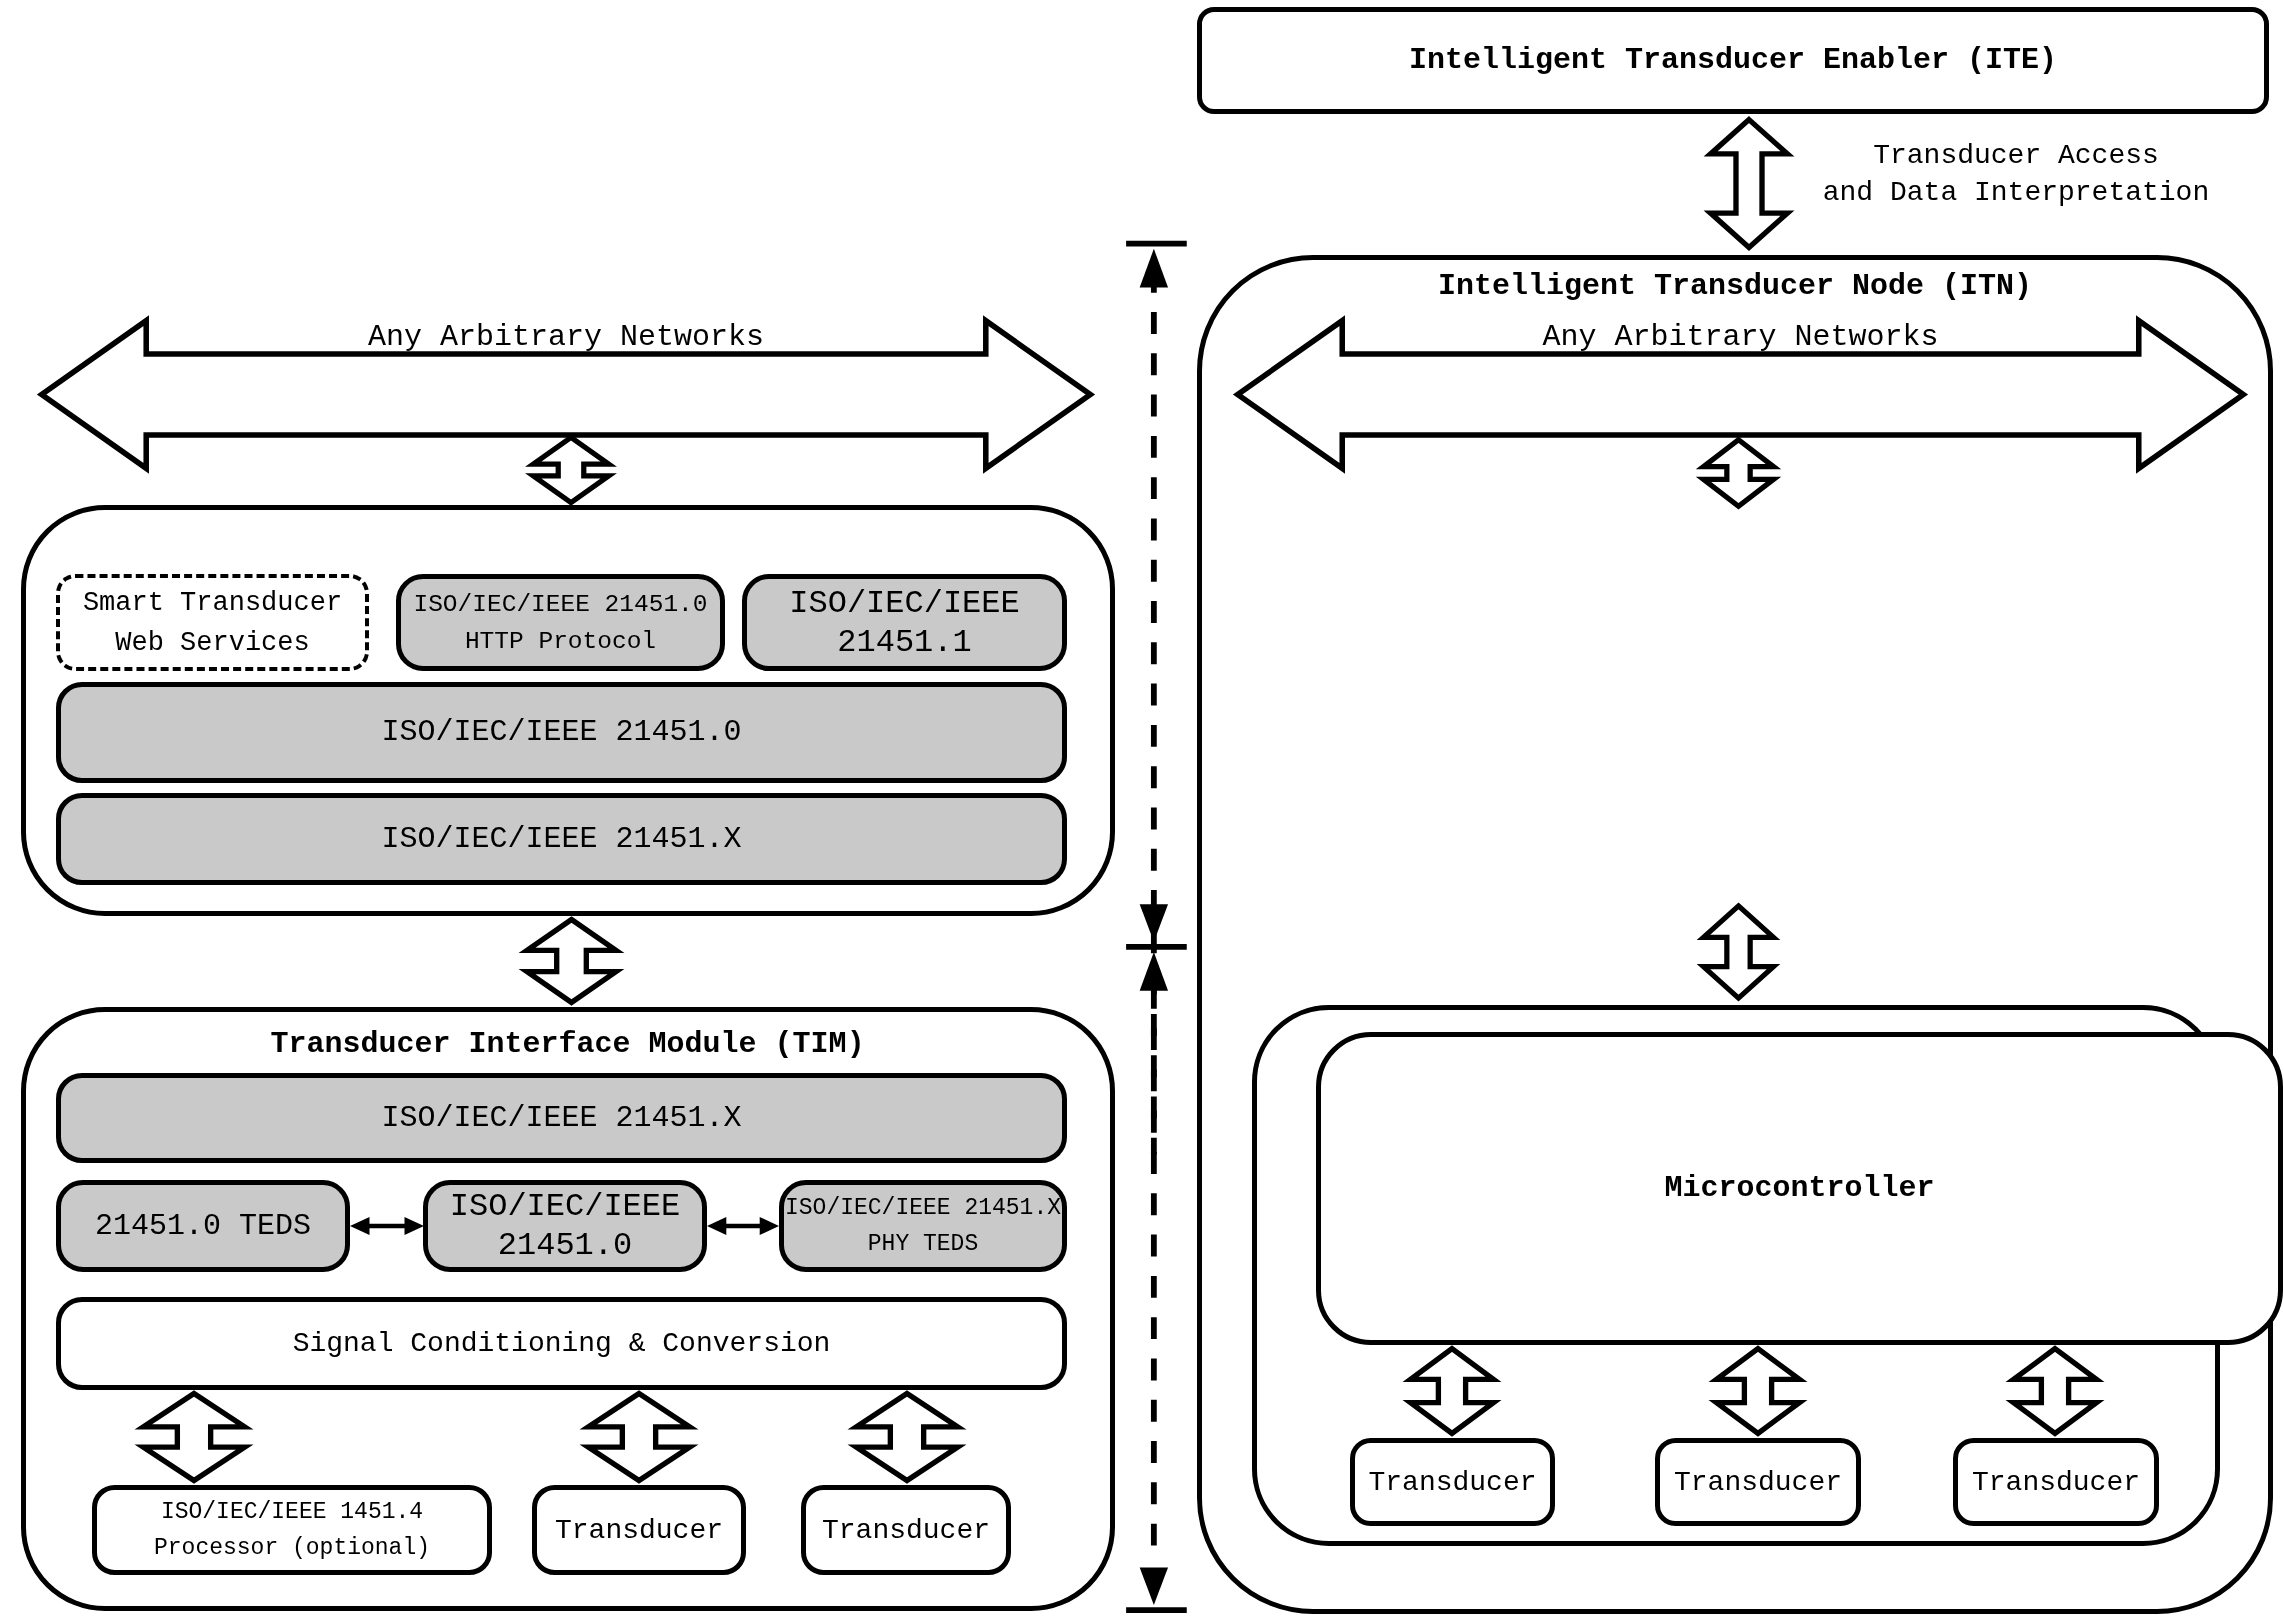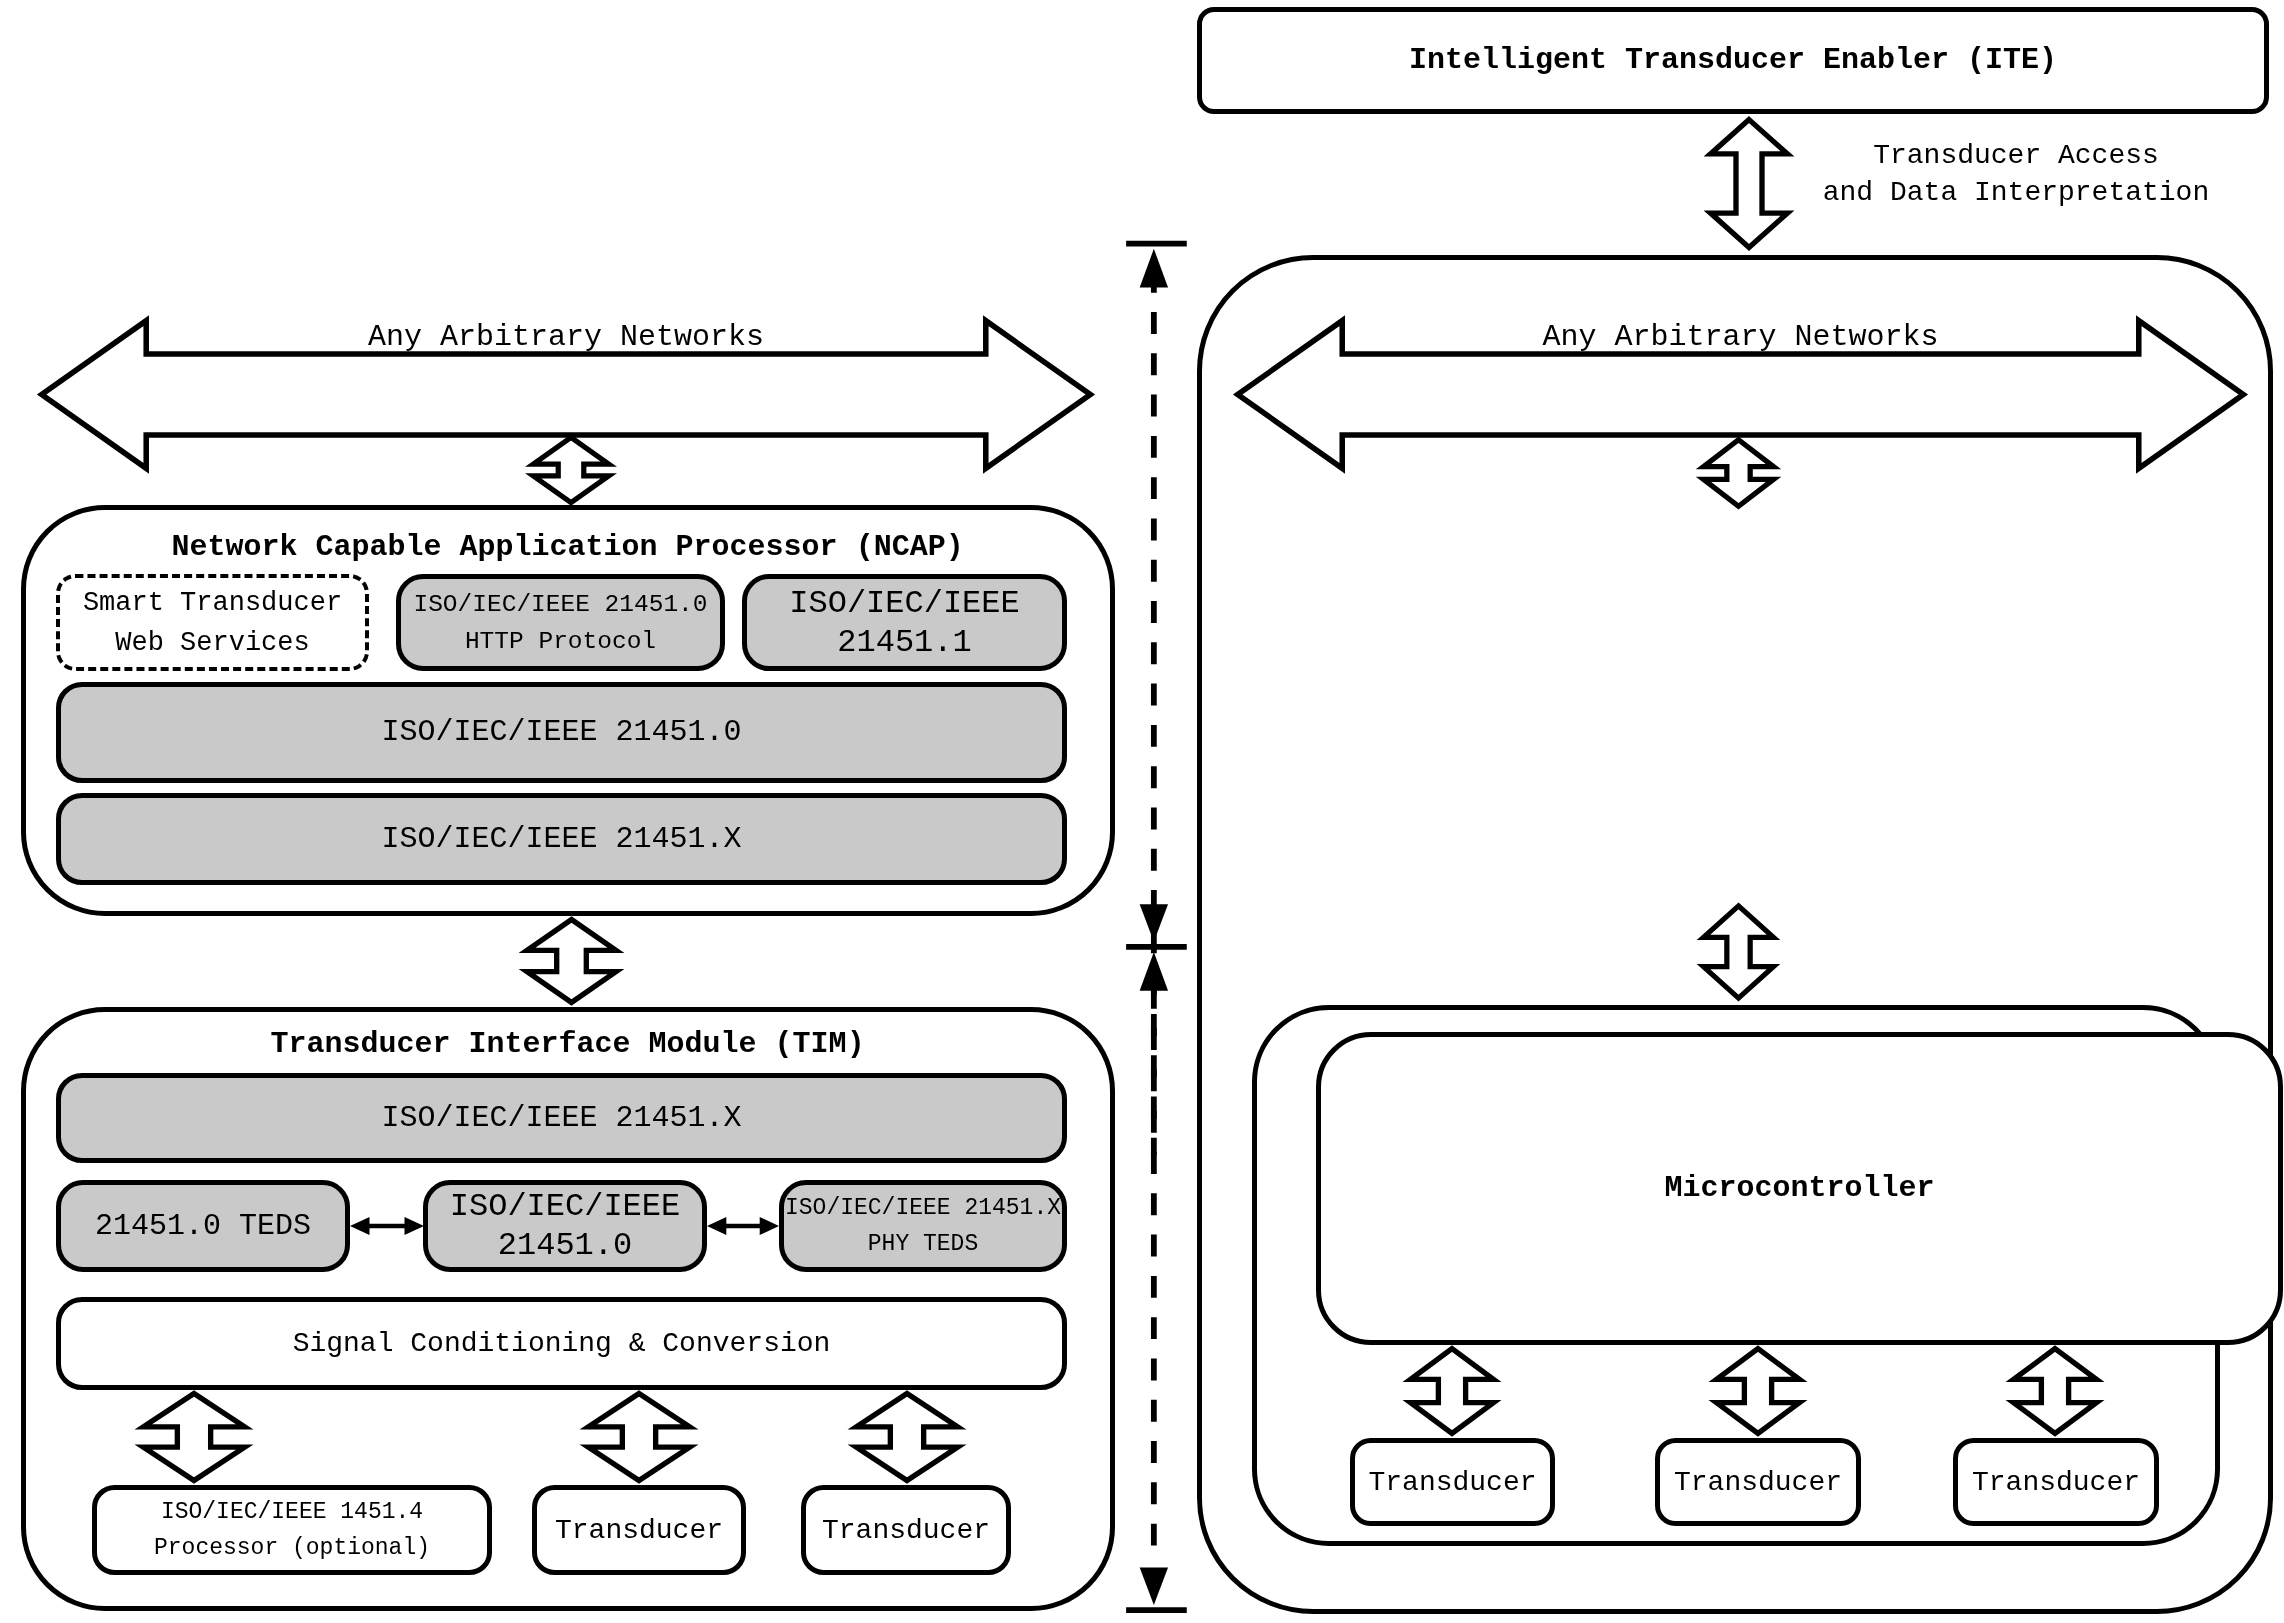--- a/index.html
+++ b/index.html
@@ -41,21 +41,20 @@
   </svg>
   <div class="lbl f46" style="left:16px;top:317px;width:1100px;height:155px;">
     <span>Any Arbitrary Networks</span>
   </div>
 
   <svg class="abs" style="left:529px;top:434px;" width="84" height="72" viewBox="-6 -6 142 124">
     <polygon class="hollow" points="65,0 130,46 87,46 87,66 130,66 65,112 0,66 43,66 43,46 0,46"></polygon>
   </svg>
 
   <div class="box" style="left:20.6px;top:505px;width:1094px;height:411px;border-radius:84px;"></div>
-  <div class="title" style="left:20.6px;top:528px;width:1094px;">Network Capable Application Processor (NCAP)</div>
 
   <div class="box dashed" style="left:56px;top:574px;width:313px;height:97px;border-radius:19.4px;">
     <span class="f42">Smart Transducer</span>
     <span class="f42">Web Services</span>
   </div>
 
   <div class="box gray" style="left:396px;top:574px;width:329px;height:97px;border-radius:27px;">
     <span class="f38">ISO/IEC/IEEE 21451.0</span>
     <span class="f38">HTTP Protocol</span>
   </div>
@@ -152,20 +151,21 @@
 
   <svg class="abs" style="left:1707px;top:114px;" width="84" height="139" viewBox="-6 -6 142 228">
     <polygon class="hollow" points="65,0 130,58 87,58 87,158 130,158 65,216 0,158 43,158 43,58 0,58"></polygon>
   </svg>
   <div class="lbl f44" style="left:1790px;top:137px;width:452px;height:81px;">
     <span>Transducer Access</span>
     <span>and Data Interpretation</span>
   </div>
 
   <div class="box" style="left:1197px;top:255px;width:1076px;height:1359px;border-radius:116px;"></div>
+  <div class="title" style="left:1197px;top:267px;width:1076px;">Intelligent Transducer Node (ITN)</div>
 
   <svg class="abs" style="left:1213px;top:317px;" width="1055" height="155" viewBox="-6 -6 1647 252">
     <polygon class="hollow" points="0,120 170,0 170,54 1465,54 1465,0 1635,120 1465,240 1465,186 170,186 170,240"></polygon>
   </svg>
   <div class="lbl f46" style="left:1213px;top:317px;width:1055px;height:155px;">
     <span>Any Arbitrary Networks</span>
   </div>
 
   <svg class="abs" style="left:1700px;top:436px;" width="77" height="74" viewBox="-6 -6 132 126">
     <polygon class="hollow" points="60,0 120,46 80,46 80,68 120,68 60,114 0,68 40,68 40,46 0,46"></polygon>

